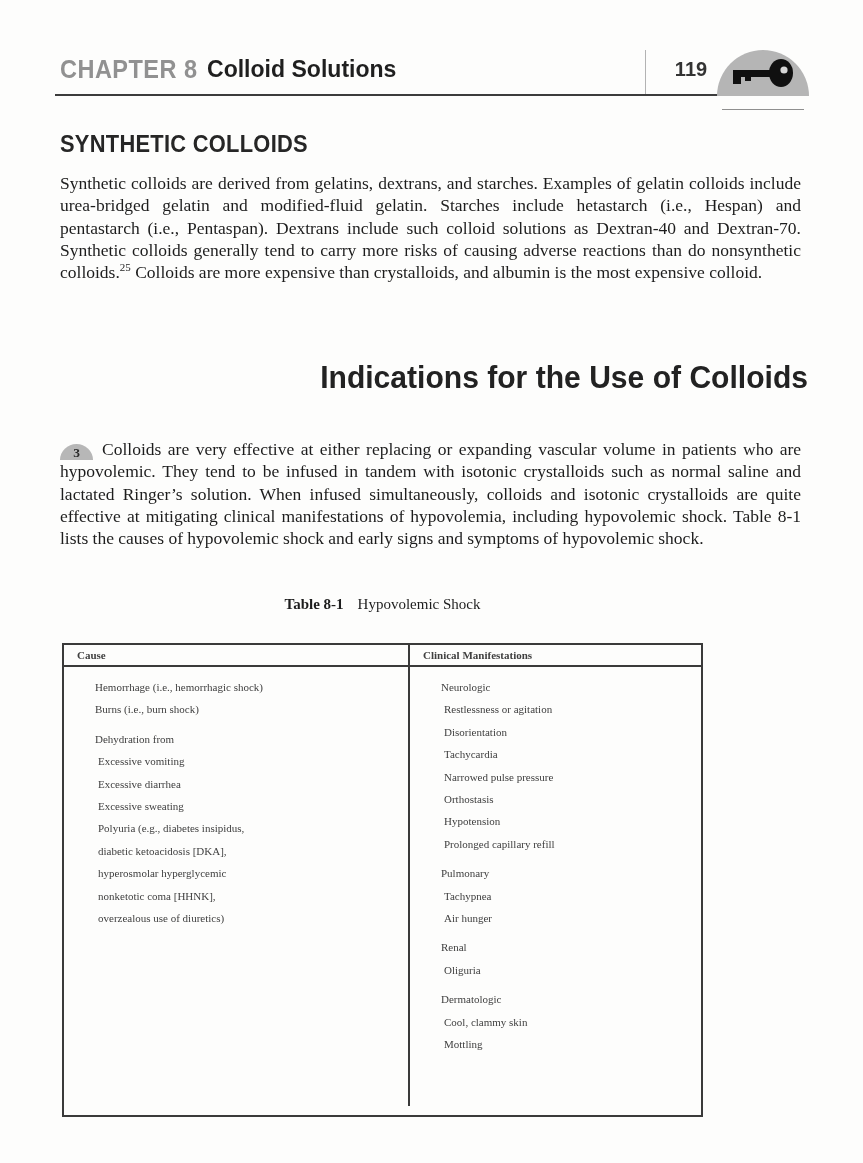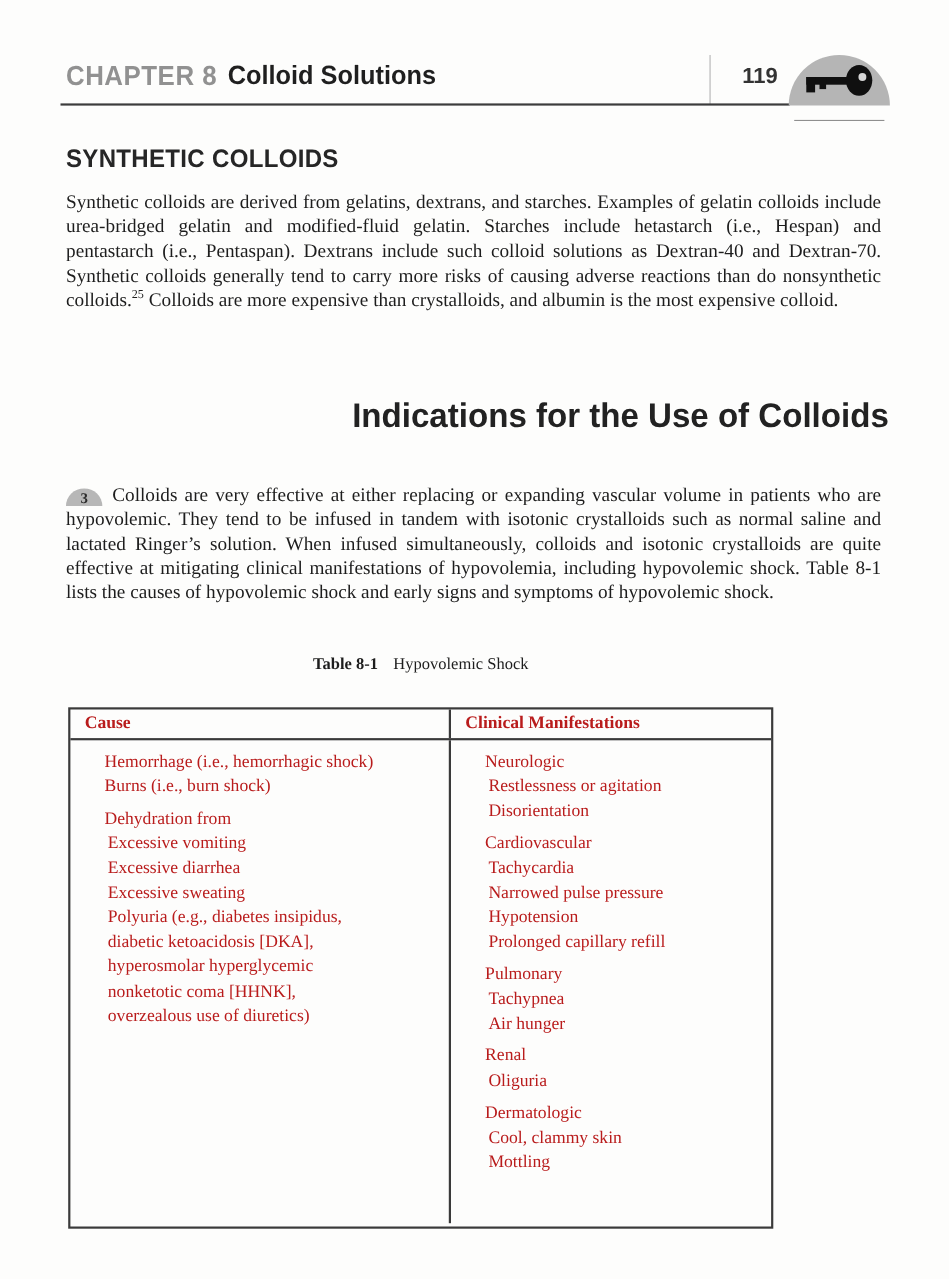--- a/index.html
+++ b/index.html
@@ -85,21 +85,21 @@
   .table-caption{
     position:absolute;left:62px;top:596px;width:641px;
     text-align:center;font-size:15px;color:#1d1d1d;
   }
   .table-caption .cap-label{font-weight:bold;}
   .table-caption .cap-title{margin-left:14px;}
   .shock-table{
     position:absolute;left:62px;top:643px;width:641px;height:474px;
     border:2px solid #3a3a3a;
     box-sizing:border-box;
-    font-size:16px;color:#b91c1c;
+    font-size:11px;color:#404040;
     background:#fdfdfc;
   }
   .thead{display:flex;border-bottom:2px solid #3a3a3a;}
   .th{
     padding:4px 0 4px 13px;font-weight:bold;
     box-sizing:border-box;
   }
   .col-cause{width:346px;flex:none;border-right:2px solid #3a3a3a;box-sizing:border-box;}
   .col-clinical{flex:1;}
   .tbody{display:flex;height:calc(100% - 31px);}
@@ -159,23 +159,23 @@
           <div class="cell-line indent">Polyuria (e.g., diabetes insipidus,</div>
           <div class="cell-line indent">diabetic ketoacidosis [DKA],</div>
           <div class="cell-line indent">hyperosmolar hyperglycemic</div>
           <div class="cell-line indent">nonketotic coma [HHNK],</div>
           <div class="cell-line indent">overzealous use of diuretics)</div>
         </div>
       <div class="tcol col-clinical">
           <div class="cell-line">Neurologic</div>
           <div class="cell-line indent">Restlessness or agitation</div>
           <div class="cell-line indent">Disorientation</div>
-          <div class="cell-line gap">Cardiovascular</div>
           <div class="cell-line indent">Tachycardia</div>
           <div class="cell-line indent">Narrowed pulse pressure</div>
+          <div class="cell-line indent">Orthostasis</div>
           <div class="cell-line indent">Hypotension</div>
           <div class="cell-line indent">Prolonged capillary refill</div>
           <div class="cell-line gap">Pulmonary</div>
           <div class="cell-line indent">Tachypnea</div>
           <div class="cell-line indent">Air hunger</div>
           <div class="cell-line gap">Renal</div>
           <div class="cell-line indent">Oliguria</div>
           <div class="cell-line gap">Dermatologic</div>
           <div class="cell-line indent">Cool, clammy skin</div>
           <div class="cell-line indent">Mottling</div>

